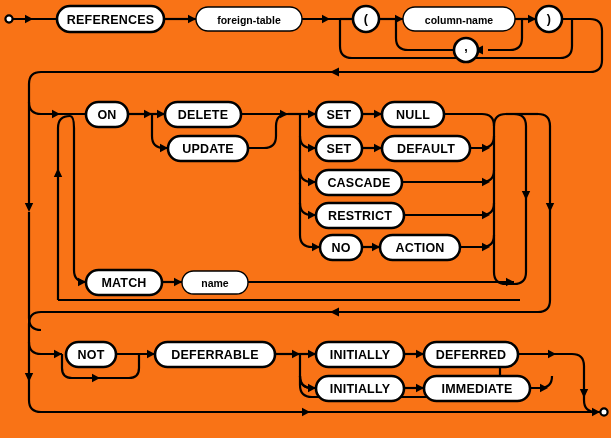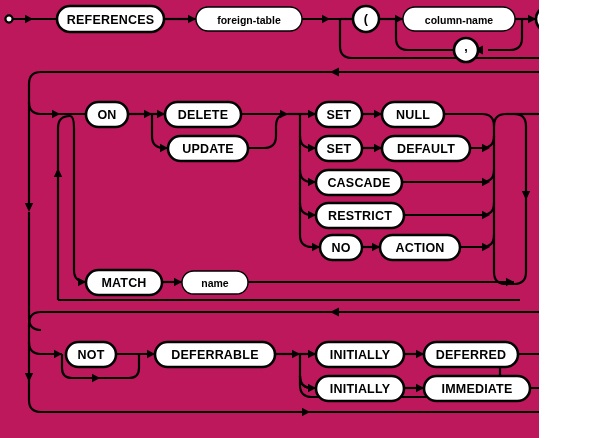--- a/index.html
+++ b/index.html
@@ -1,17 +1,17 @@
 <!DOCTYPE html>
 <html><head>
 <meta charset="utf-8">
 <style>
   html,body{margin:0;padding:0;background:#ffffff;}
   body{font-family:"Liberation Sans", sans-serif;}
-  #diagram-wrap{position:relative;width:539px;height:438px;background:#be185d;overflow:hidden;}
+  #diagram-wrap{position:relative;width:611px;height:438px;background:#f97316;overflow:hidden;}
   svg{display:block;}
   .rail{fill:none;stroke:#000;stroke-width:2.2;stroke-linecap:butt;stroke-linejoin:round;}
   .arrow{fill:#000;stroke:none;}
   .node-term{fill:#fff;stroke:#000;stroke-width:2.6;}
   .node-nonterm{fill:#fff;stroke:#000;stroke-width:1.4;}
   .lbl-term{font-family:"Liberation Sans", sans-serif;font-weight:bold;font-size:12.5px;fill:#000;text-anchor:middle;dominant-baseline:central;letter-spacing:0.2px;}
   .lbl-nonterm{font-family:"Liberation Sans", sans-serif;font-weight:bold;font-size:10.5px;fill:#000;text-anchor:middle;dominant-baseline:central;}
   .endpt{fill:#fff;stroke:#000;stroke-width:2.2;}
 </style>
 </head>

